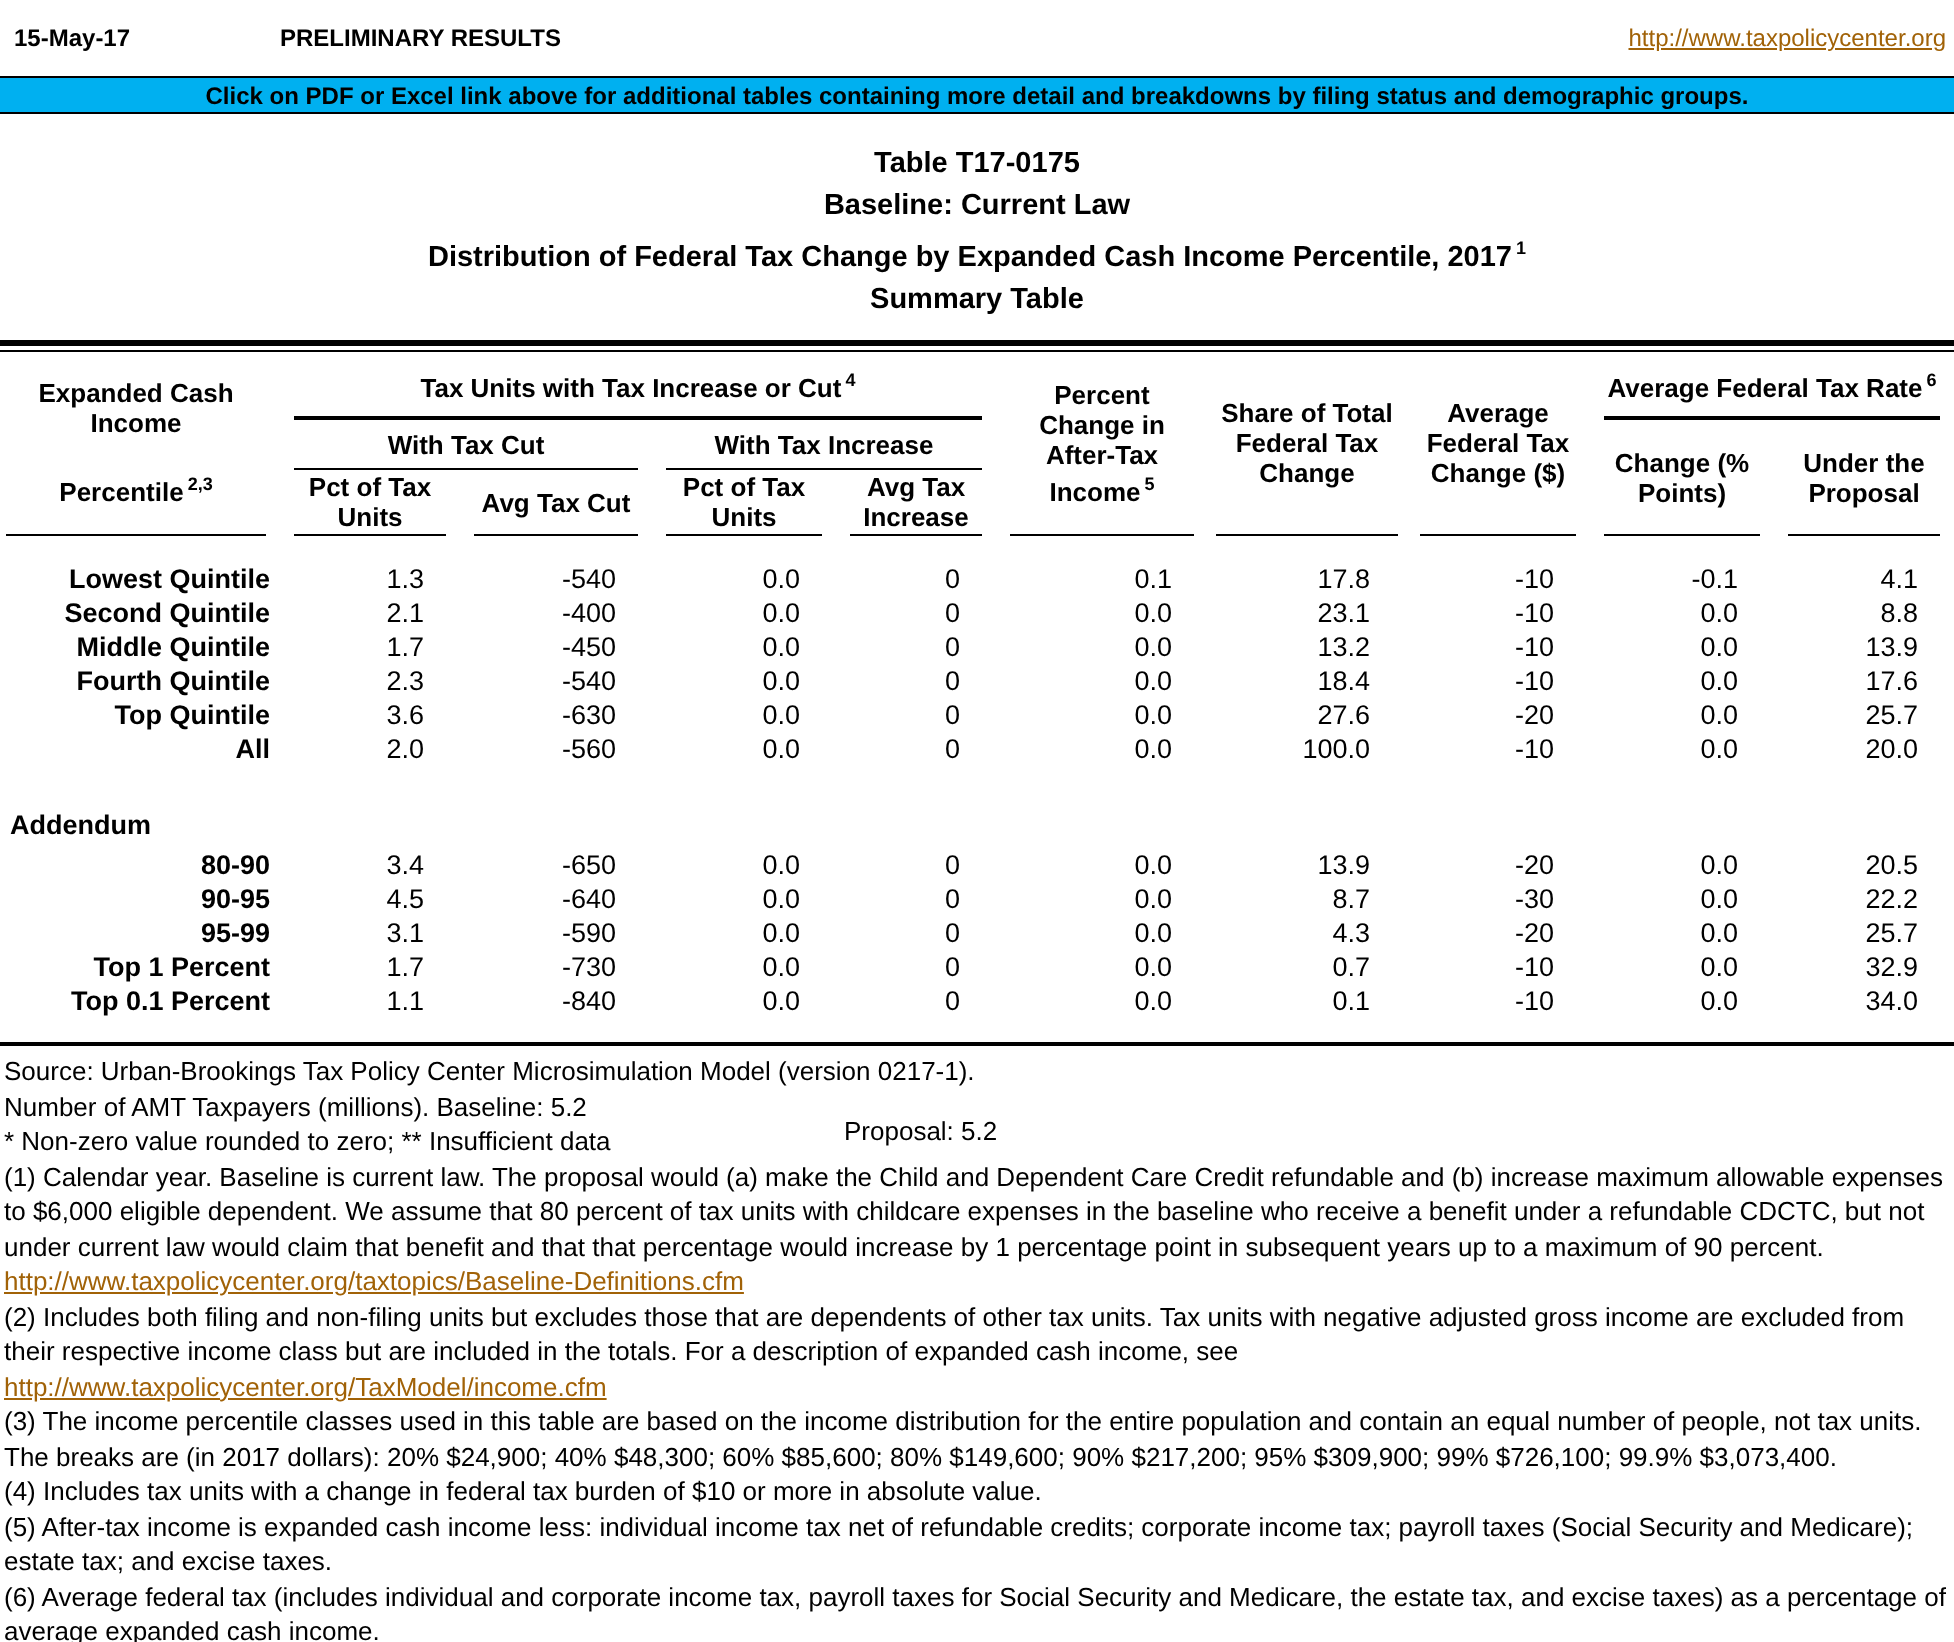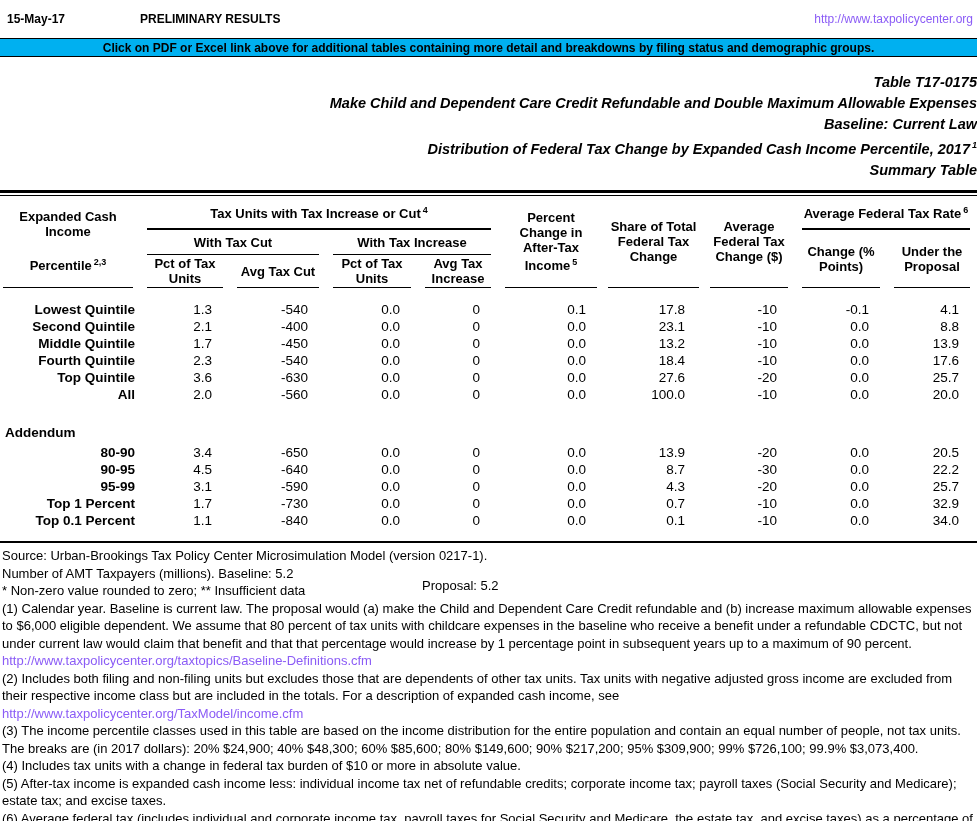--- a/index.html
+++ b/index.html
@@ -2,37 +2,37 @@
 <html><head>
 <meta charset="utf-8">
 <style>
   * { box-sizing: border-box; }
   html,body { margin:0; padding:0; background:#fff; }
   body {
     width:977px; height:821px; overflow:hidden;
     font-family:"Liberation Sans","DejaVu Sans",sans-serif;
     color:#000; font-size:13px;
   }
-  a { color:#8b5cf6; cursor:pointer; }
+  a { color:#a16207; text-decoration:underline; cursor:pointer; }
 
   
   .topbar { display:flex; align-items:center; height:38px; font-size:12px; }
   .topbar .date { width:140px; padding-left:7px; font-weight:bold; }
   .topbar .prelim { font-weight:bold; }
   .topbar .toplink { margin-left:auto; padding-right:4px; }
 
   .banner {
     height:19px; background:#00B0F0;
     border-top:1px solid #000; border-bottom:1px solid #000;
     display:flex; align-items:center; justify-content:center;
     font-size:12px; font-weight:bold;
   }
 
   
-  .titles { text-align:right; padding:15px 0 9px 0;font-style:italic; }
+  .titles { text-align:center; padding:15px 0 9px 0; }
   .titles div { font-weight:bold; font-size:14.5px; line-height:21px; }
   sup { font-size:9px; margin-left:2px; }
 
   
   .tblwrap { border-top:3px solid #000; padding-top:2px; }
   table { width:977px; border-collapse:collapse; table-layout:fixed;
           border-top:1px solid #000; border-bottom:2.5px solid #000; }
   thead th { padding:0; font-size:13px; font-weight:bold; position:relative; }
   .hrow1 { height:35px; } .hrow2 { height:25px; } .hrow3 { height:33px; }
   th .seg {
@@ -70,21 +70,20 @@
   <span class="prelim">PRELIMINARY RESULTS</span>
   <span class="toplink"><a>http://www.taxpolicycenter.org</a></span>
 </div>
 
 <div class="banner">
   <span>Click on PDF or Excel link above for additional tables containing more detail and breakdowns by filing status and demographic groups.</span>
 </div>
 
 <div class="titles">
   <div>Table T17-0175</div>
-  <div>Make Child and Dependent Care Credit Refundable and Double Maximum Allowable Expenses</div>
   <div>Baseline: Current Law</div>
   <div><span>Distribution of Federal Tax Change by Expanded Cash Income Percentile, 2017</span><sup>1</sup></div>
   <div>Summary Table</div>
 </div>
 
 <div class="tblwrap">
 <table>
   <colgroup>
     <col style="width:140px">
         <col style="width:90px">

